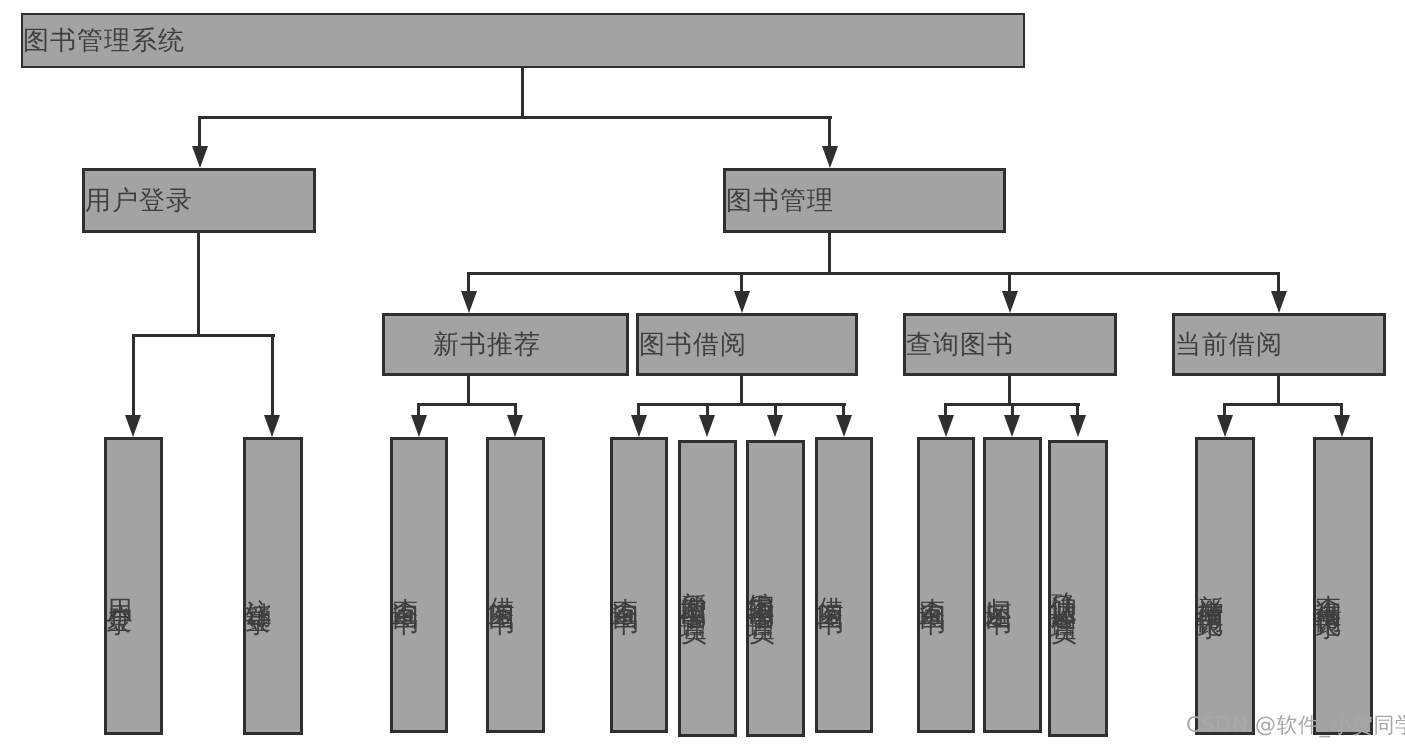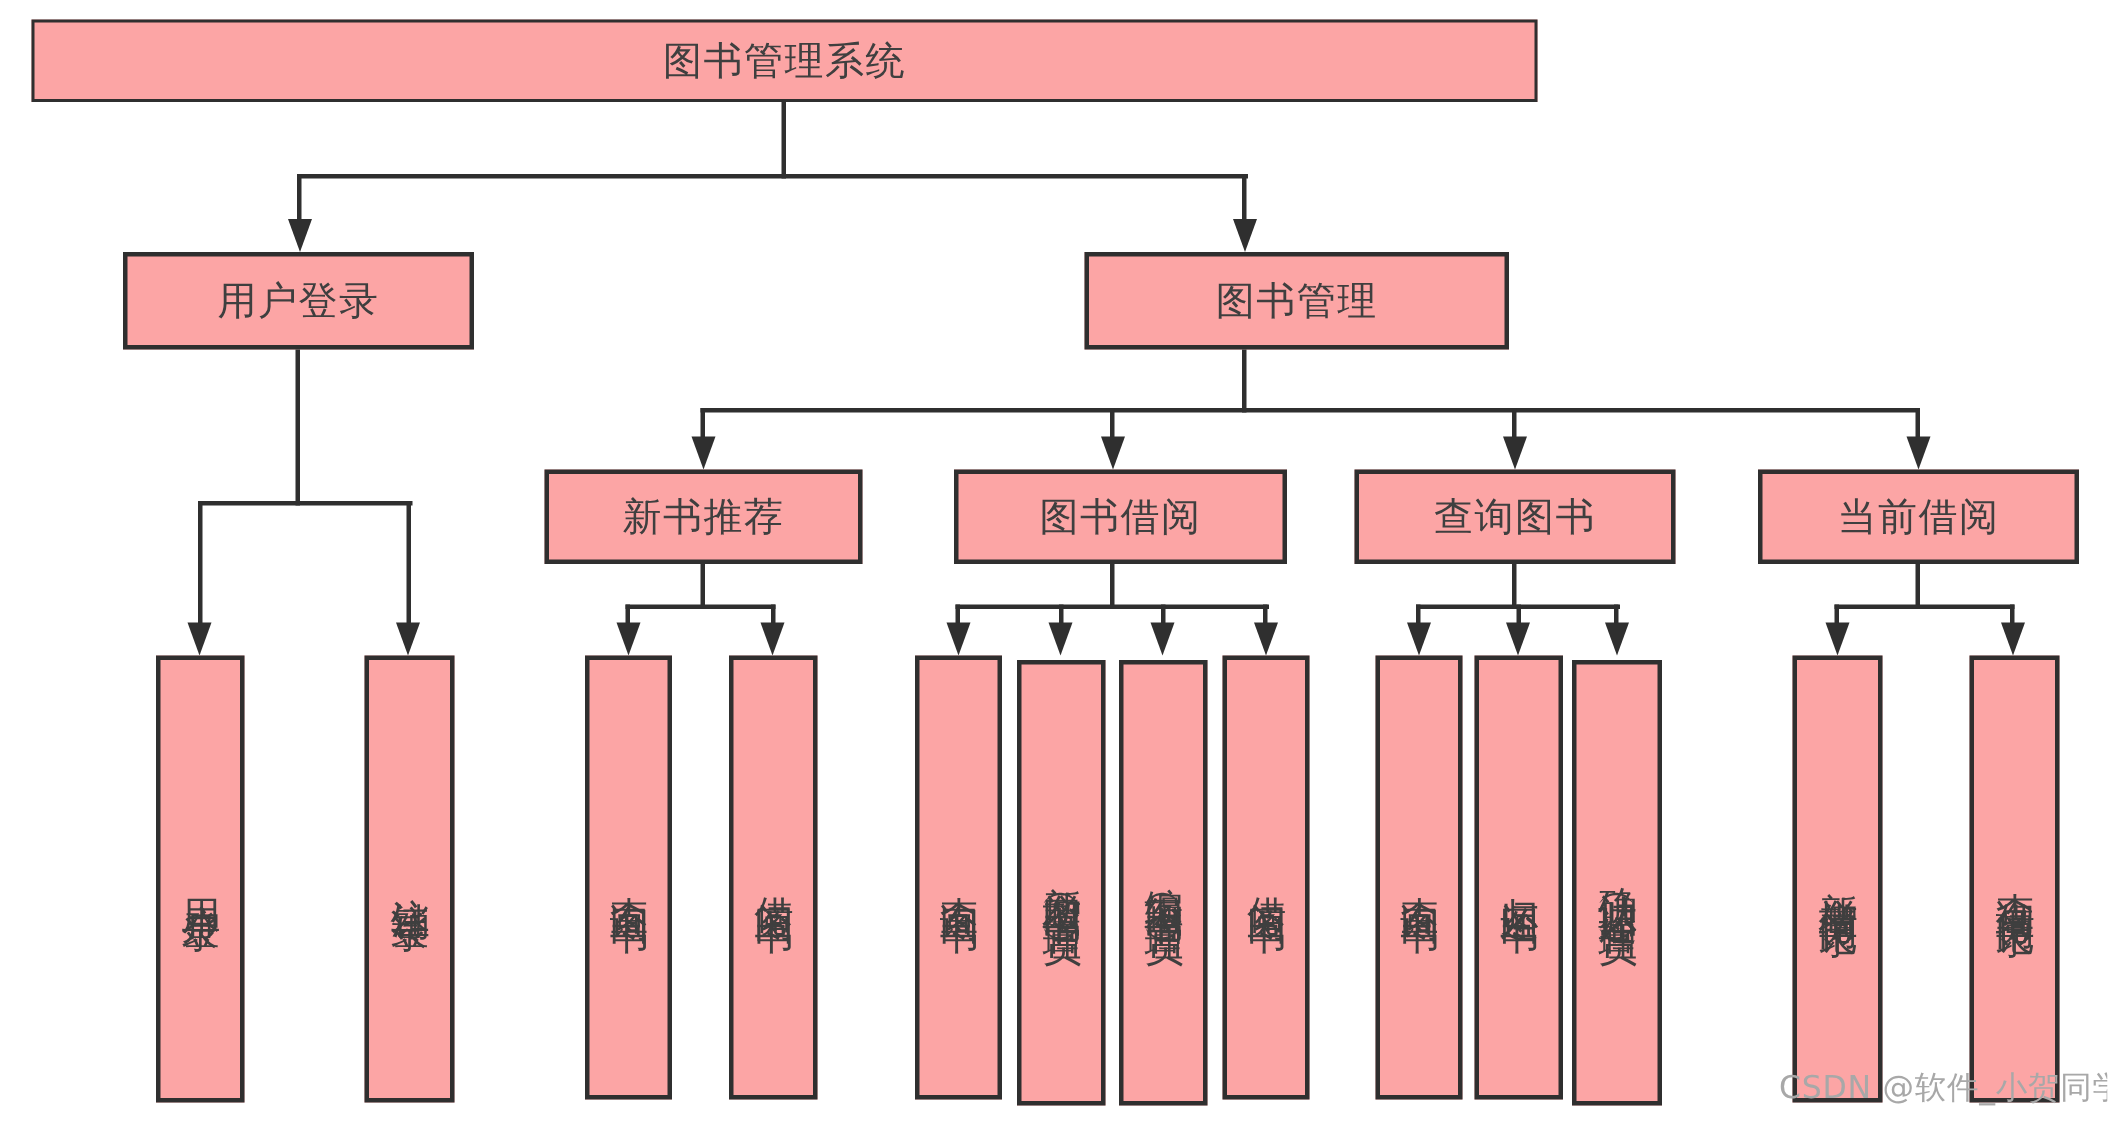--- a/index.html
+++ b/index.html
@@ -7,25 +7,24 @@
     position: relative;
     width: 1405px;
     height: 747px;
     background: #ffffff;
     font-family: "DejaVu Sans", sans-serif;
     overflow: hidden;
   }
   .box {
     position: absolute;
     box-sizing: border-box;
-    background: #fca5a5;
+    background: #a3a3a3;
     border: 3px solid #2f2f2f;
     display: flex;
     align-items: center;
-    justify-content: center;
     color: #3f3f3f;
   }
   .root-box { border-width: 2px; }
   .hlabel {
     font-size: 26px;
     letter-spacing: 1px;
     color: #3f3f3f;
     white-space: nowrap;
   }
   .vlabel {
@@ -94,21 +93,21 @@
   <div class="line" style="left:467px; top:272px; width:812px; height:3px;"></div>
   <div class="line" style="left:467px; top:272px; width:3px; height:23px;"></div>
   <div class="arrow" style="left:461px; top:291px;"></div>
   <div class="line" style="left:740px; top:272px; width:3px; height:23px;"></div>
   <div class="arrow" style="left:734px; top:291px;"></div>
   <div class="line" style="left:1008px; top:272px; width:3px; height:23px;"></div>
   <div class="arrow" style="left:1002px; top:291px;"></div>
   <div class="line" style="left:1277px; top:272px; width:3px; height:23px;"></div>
   <div class="arrow" style="left:1271px; top:291px;"></div>
 
-  <div class="box" style="left:363px; top:313px; width:212px; height:63px;">
+  <div class="box" style="left:382px; top:313px; width:247px; height:63px;padding-left:48px;">
     <span class="hlabel">新书推荐</span>
   </div>
   <div class="box" style="left:636px; top:313px; width:222px; height:63px;">
     <span class="hlabel">图书借阅</span>
   </div>
   <div class="box" style="left:903px; top:313px; width:214px; height:63px;">
     <span class="hlabel">查询图书</span>
   </div>
   <div class="box" style="left:1172px; top:313px; width:214px; height:63px;">
     <span class="hlabel">当前借阅</span>

